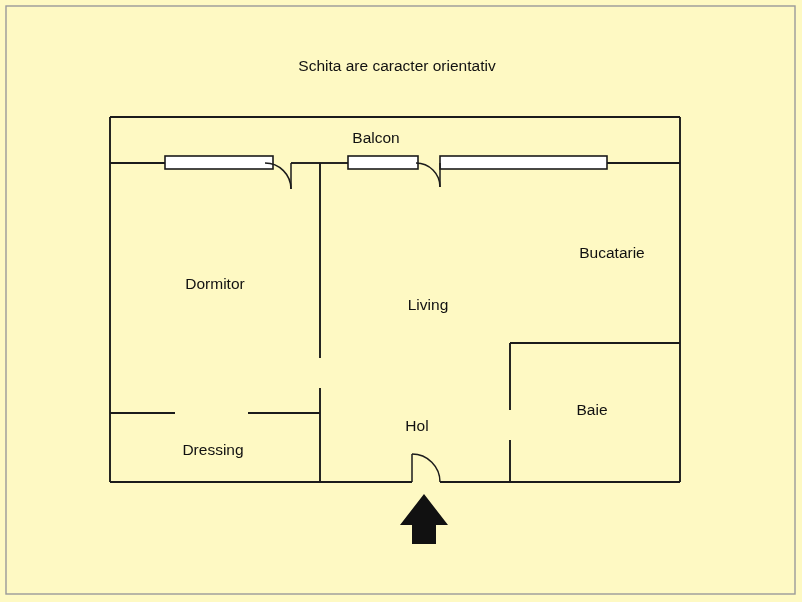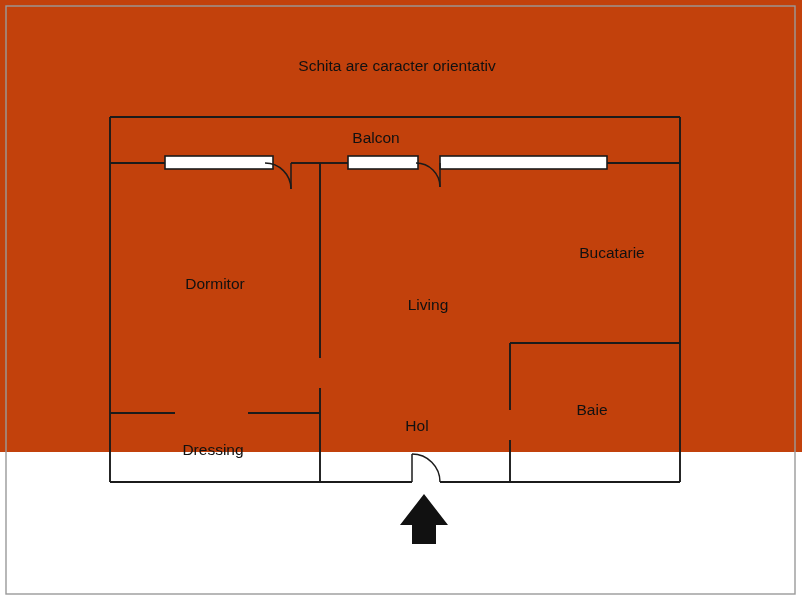--- a/index.html
+++ b/index.html
@@ -10,22 +10,22 @@
   }
   body {
     width: 802px;
     height: 602px;
     font-family: "Liberation Sans", sans-serif;
     overflow: hidden;
   }
   #page {
     position: relative;
     width: 802px;
-    height: 452px;
-    background: #c2410c;
+    height: 602px;
+    background: #fef9c3;
   }
   #plan-svg {
     display: block;
     position: absolute;
     left: 0;
     top: 0;
   }
   .outer-frame {
     fill: none;
     stroke: #9a9a9a;

